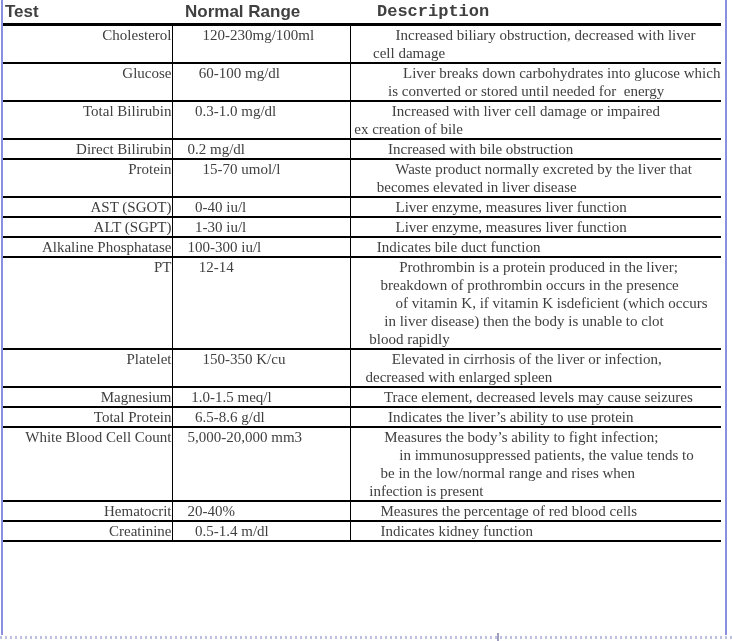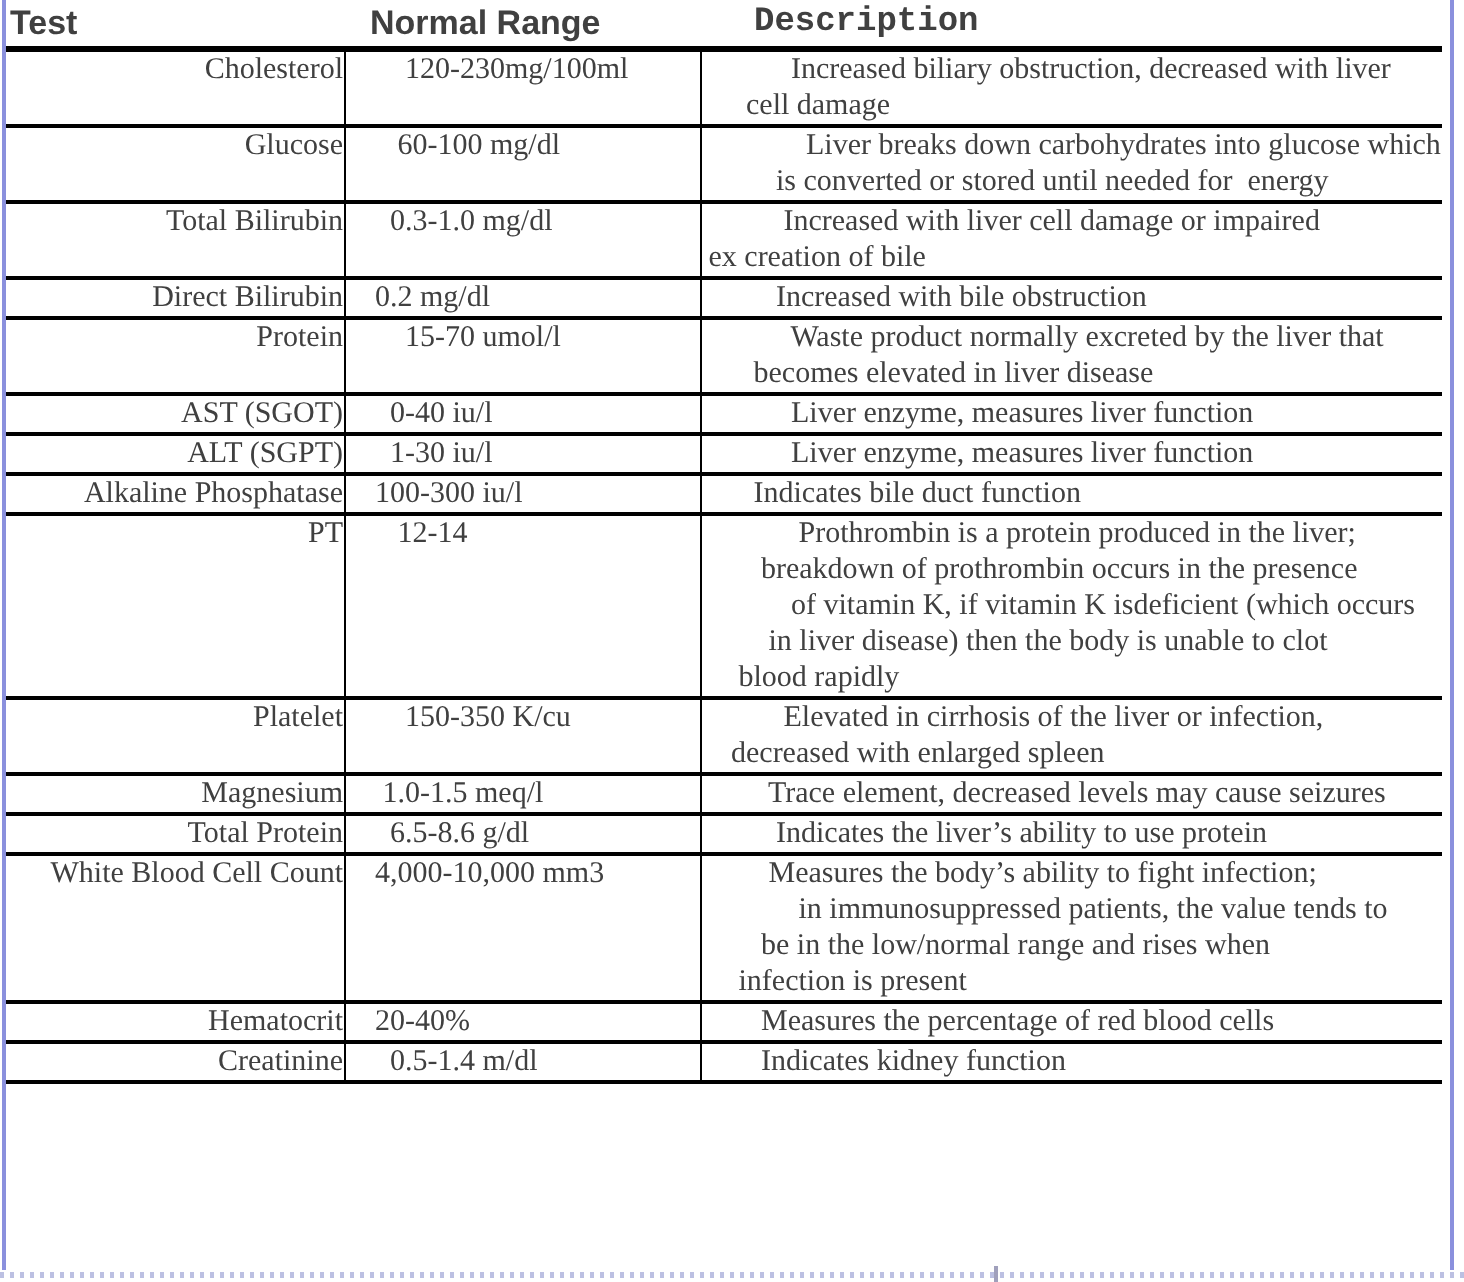--- a/index.html
+++ b/index.html
@@ -149,21 +149,21 @@
           <td class="col-range">     1.0-1.5 meq/l</td>
           <td class="col-description">         Trace element, decreased levels may cause seizures</td>
         </tr>
         <tr>
           <td class="col-test">Total Protein</td>
           <td class="col-range">      6.5-8.6 g/dl</td>
           <td class="col-description">          Indicates the liver’s ability to use protein</td>
         </tr>
         <tr>
           <td class="col-test">White Blood Cell Count</td>
-          <td class="col-range">    4,000-10,000 mm3</td>
+          <td class="col-range">    5,000-20,000 mm3</td>
           <td class="col-description">         Measures the body’s ability to fight infection;
              in immunosuppressed patients, the value tends to
         be in the low/normal range and rises when
      infection is present</td>
         </tr>
         <tr>
           <td class="col-test">Hematocrit</td>
           <td class="col-range">    20-40%</td>
           <td class="col-description">        Measures the percentage of red blood cells</td>
         </tr>

